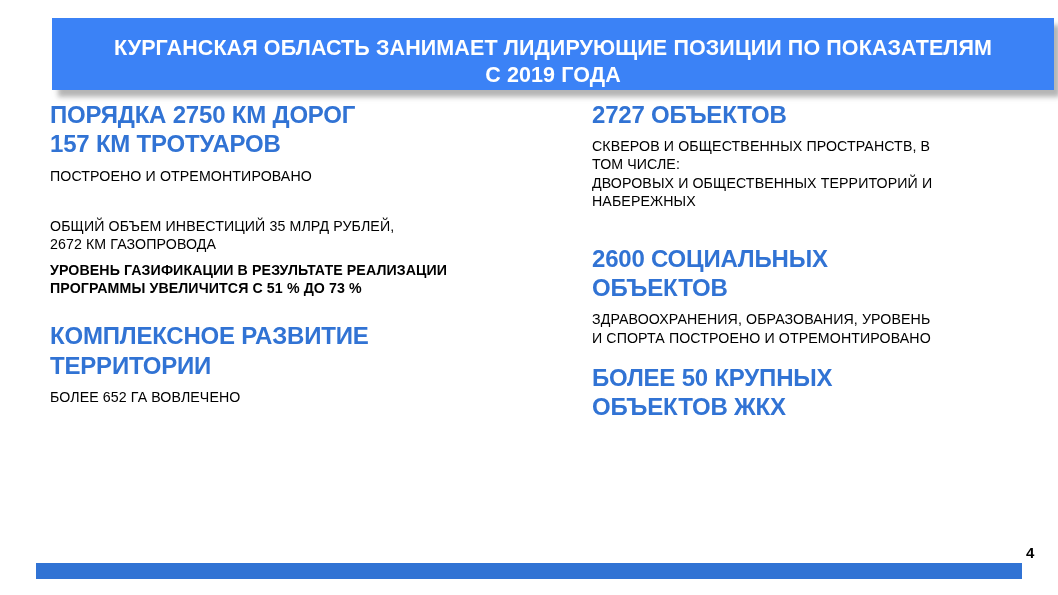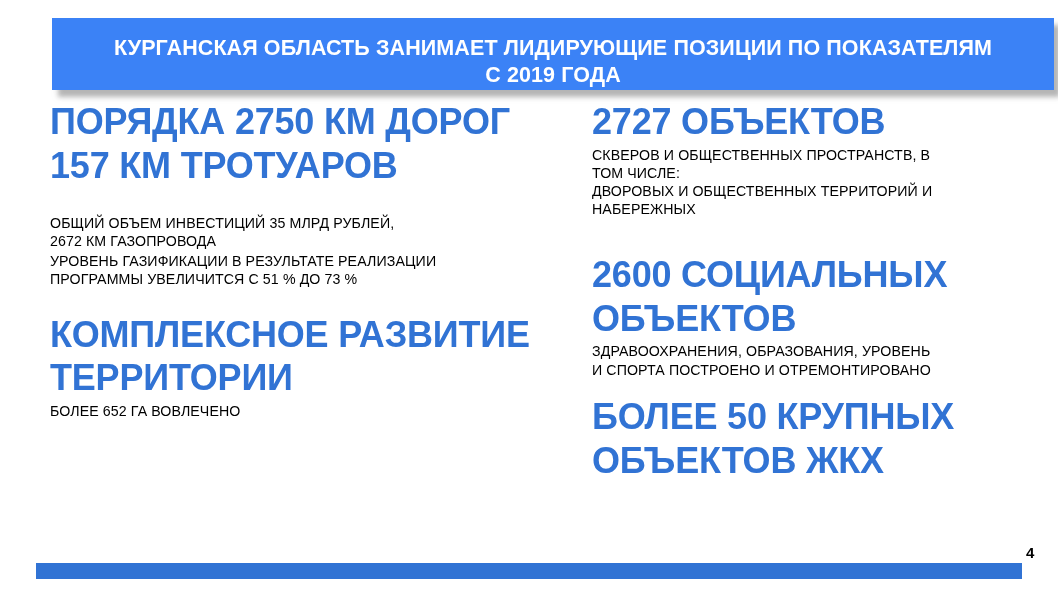--- a/index.html
+++ b/index.html
@@ -66,35 +66,35 @@
     left: 592px;
     width: 430px;
   }
 
   .block {
     margin-bottom: 12px;
   }
   .head {
     color: #3173d4;
     font-weight: bold;
-    font-size: 36px;
+    font-size: 24px;
     line-height: 1.22;
     letter-spacing: -0.2px;
     white-space: pre-line;
   }
   .sub {
     color: #000000;
     font-size: 14.2px;
     line-height: 1.28;
     letter-spacing: 0.1px;
     white-space: pre-line;
-    margin-top: 2px;
+    margin-top: 8px;
   }
   .sub.bold {
-    font-weight: normal;
+    font-weight: bold;
   }
 
   .gap-s { height: 4px; }
   .gap-m { height: 12px; }
   .gap-l { height: 22px; }
 
   
   .footer-bar {
     position: absolute;
     left: 36px;
@@ -122,20 +122,21 @@
 С 2019 ГОДА</div>
   </div>
 
   <div class="columns">
 
     <div class="col col-left">
 
       <div class="block">
         <div class="head">ПОРЯДКА 2750 КМ ДОРОГ
 157 КМ ТРОТУАРОВ</div>
+        <div class="sub">ПОСТРОЕНО  И ОТРЕМОНТИРОВАНО</div>
       </div>
 
       <div class="gap-m"></div>
 
       <div class="block">
         <div class="sub">ОБЩИЙ ОБЪЕМ  ИНВЕСТИЦИЙ  35 МЛРД РУБЛЕЙ,
 2672 КМ ГАЗОПРОВОДА</div>
         <div class="sub bold">УРОВЕНЬ ГАЗИФИКАЦИИ  В РЕЗУЛЬТАТЕ  РЕАЛИЗАЦИИ
 ПРОГРАММЫ  УВЕЛИЧИТСЯ  С 51 % ДО 73 %</div>
       </div>

